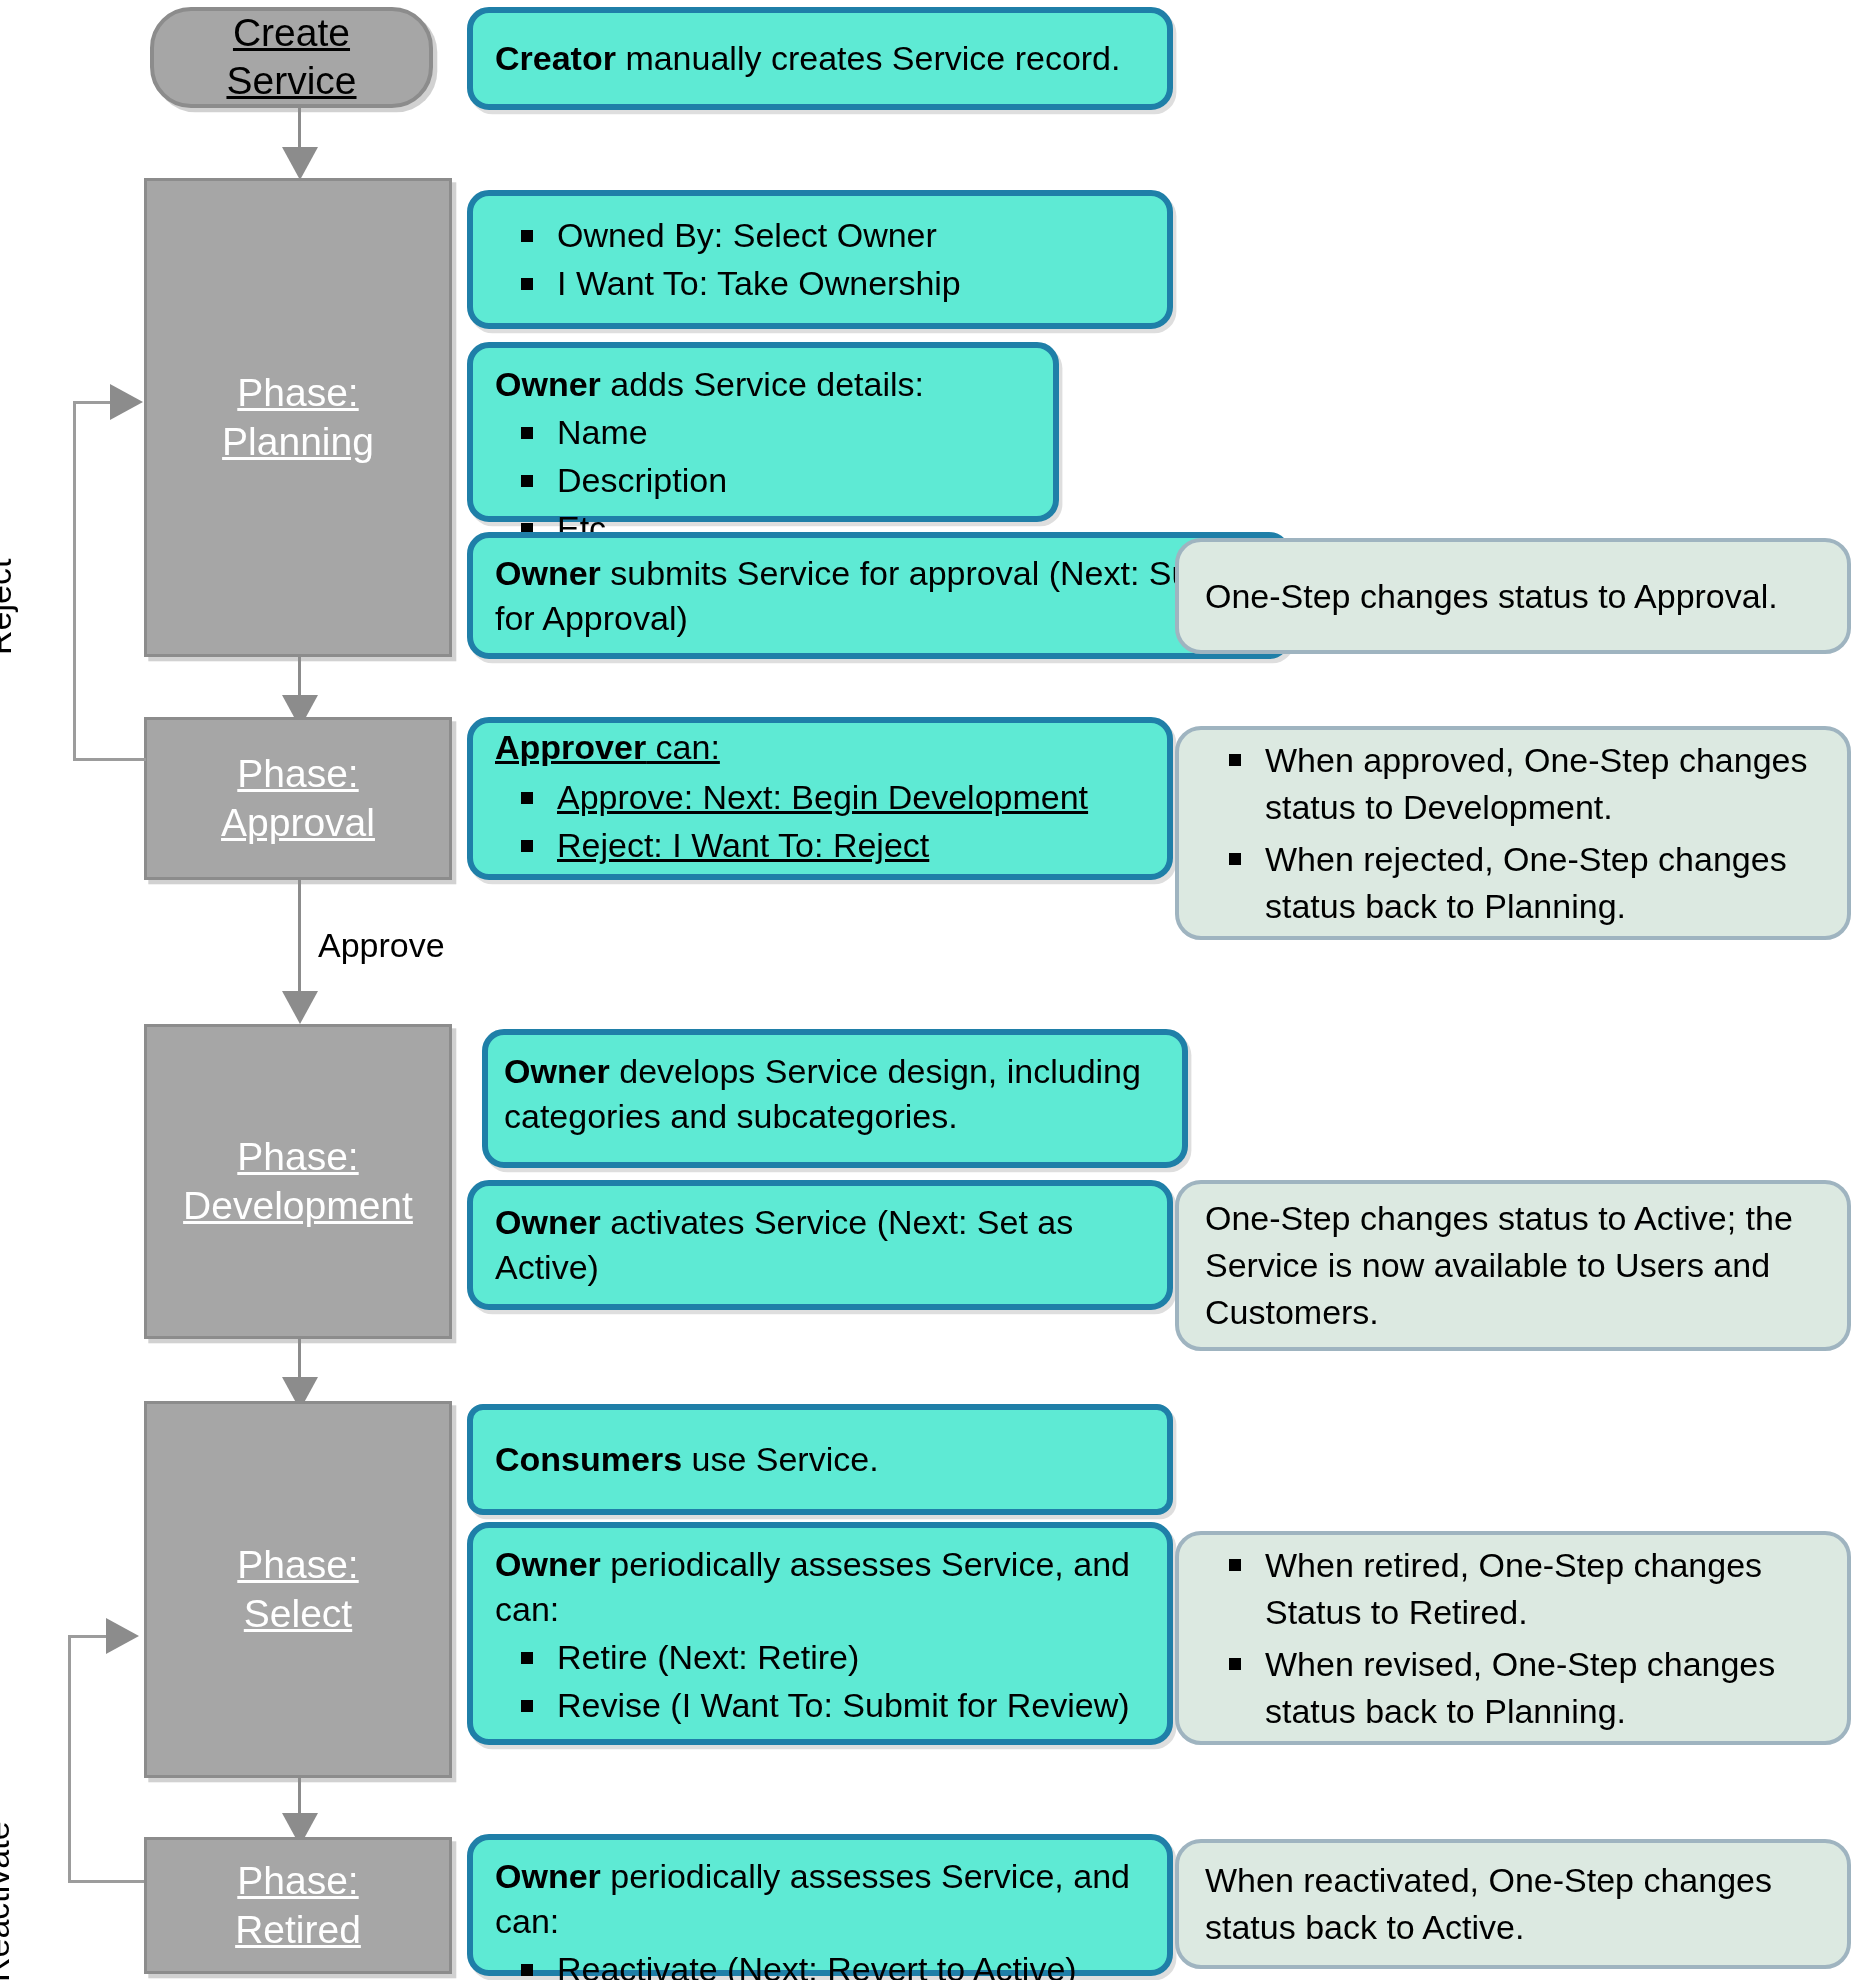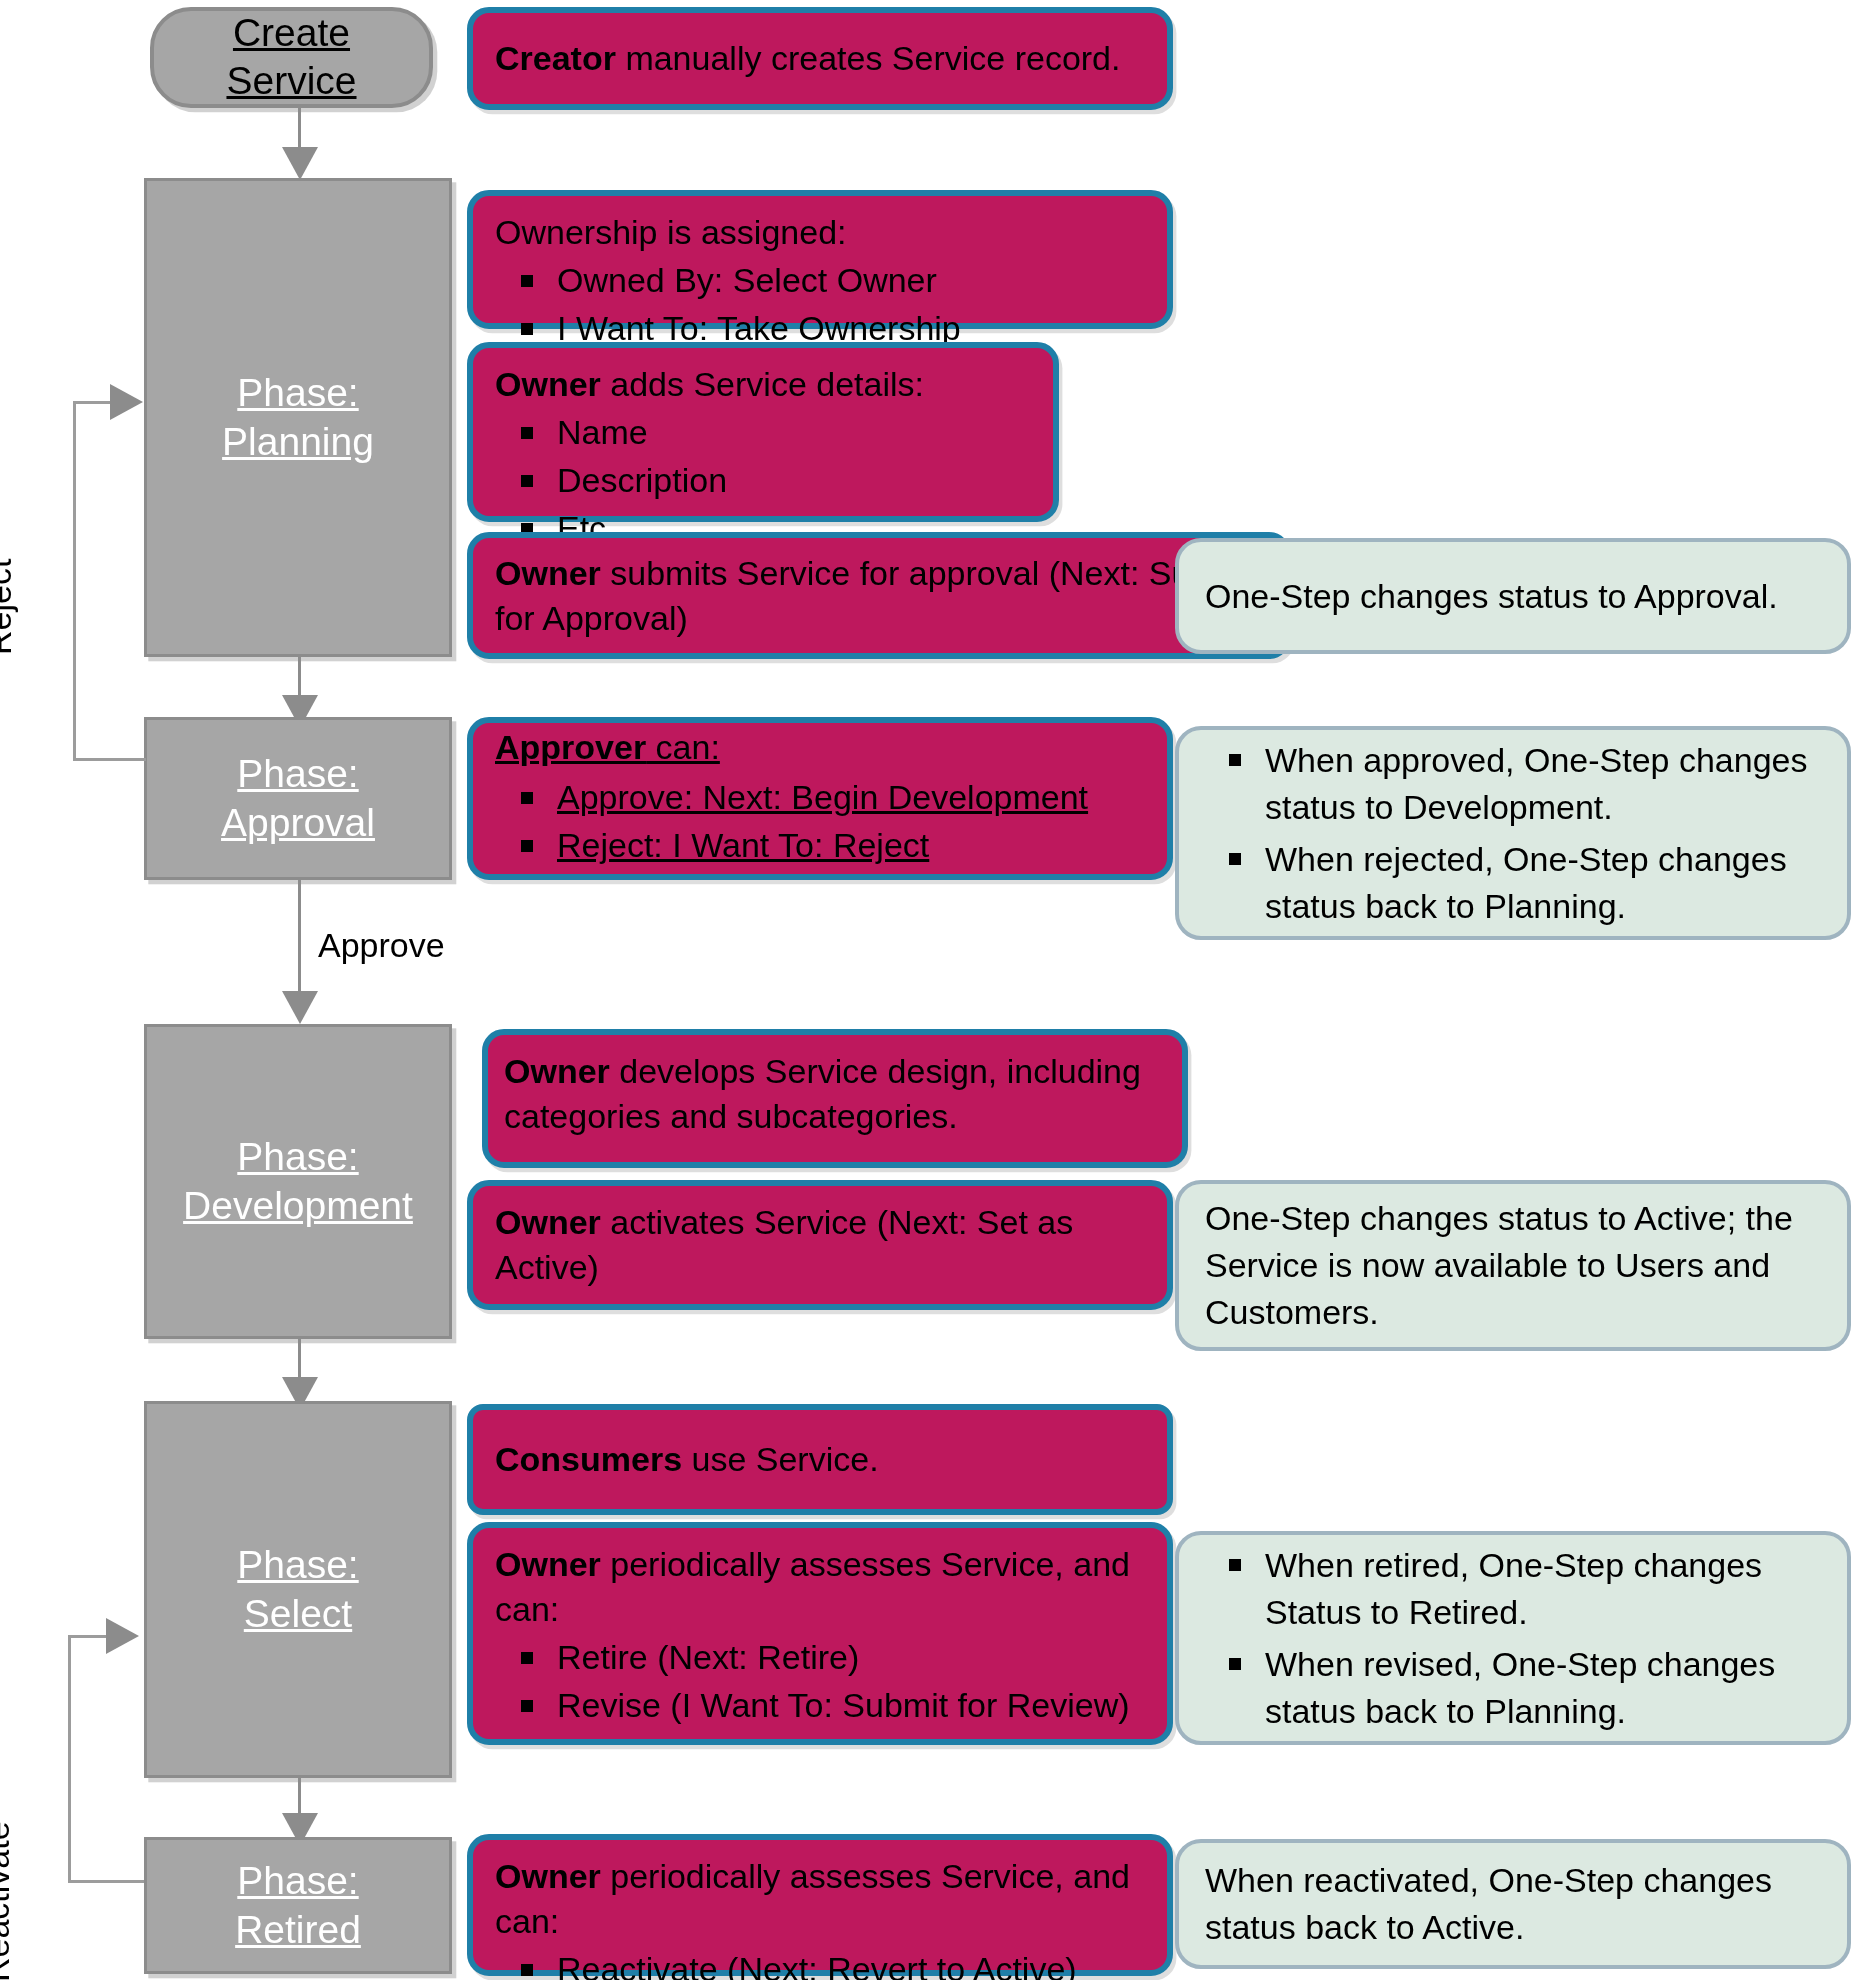--- a/index.html
+++ b/index.html
@@ -38,21 +38,21 @@
   .phase.start {
     border-radius: 41px;
     color: #000000;
     border: 4.3px solid #8C8C8C;
   }
   .phase .phase-label { display: block; }
 
   
   .action {
     position: absolute;
-    background: #be185d;
+    background: #5eead4;
     border: 6px solid #1F7FA8;
     border-radius: 22px;
     box-sizing: border-box;
     padding: 13.7px 22px;
     font-size: 34px;
     line-height: 1.32;
     color: #000000;
     box-shadow: 3.4px 4.3px 0 rgba(0,0,0,0.13);
   }
   .action .lead { font-weight: bold; }
@@ -152,21 +152,20 @@
 
   <div class="vline" style="left:298px; top:108px; height:45px;"></div>
   <div class="arrow-down" style="left:282px; top:147px;"></div>
 
   <div class="phase" style="left:144px; top:178px; width:308px; height:479px; flex-direction:column;">
     <span class="phase-label">Phase:</span>
     <span class="phase-label">Planning</span>
   </div>
 
   <div class="action" style="left:467px; top:190px; width:706px; height:139px;">
-    <div>Ownership is assigned:</div>
     <ul class="sq">
       <li>Owned By: Select Owner</li>
       <li>I Want To: Take Ownership</li>
     </ul>
   </div>
 
   <div class="action" style="left:467px; top:342px; width:592px; height:180px;">
     <div>
       <span class="lead">Owner</span><span> adds Service details:</span>
     </div>

